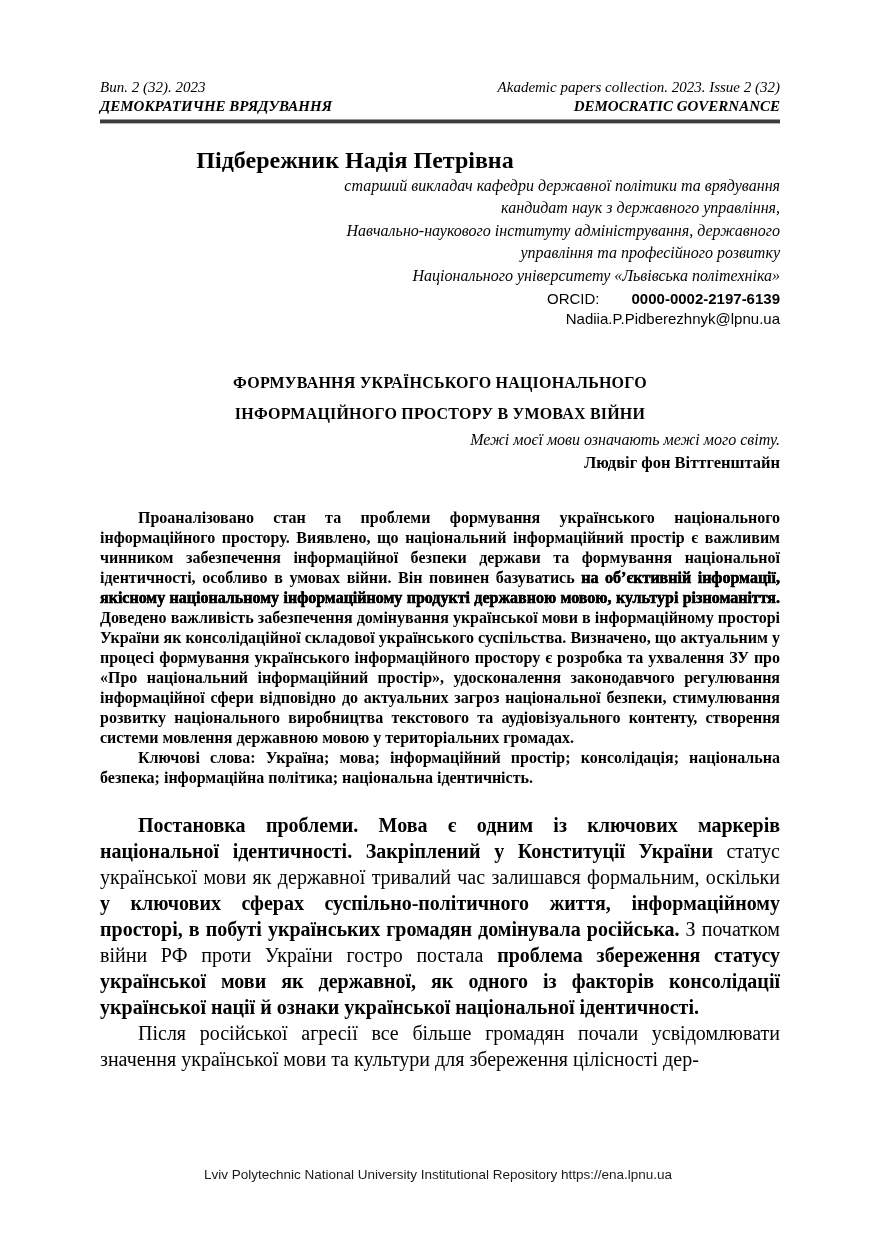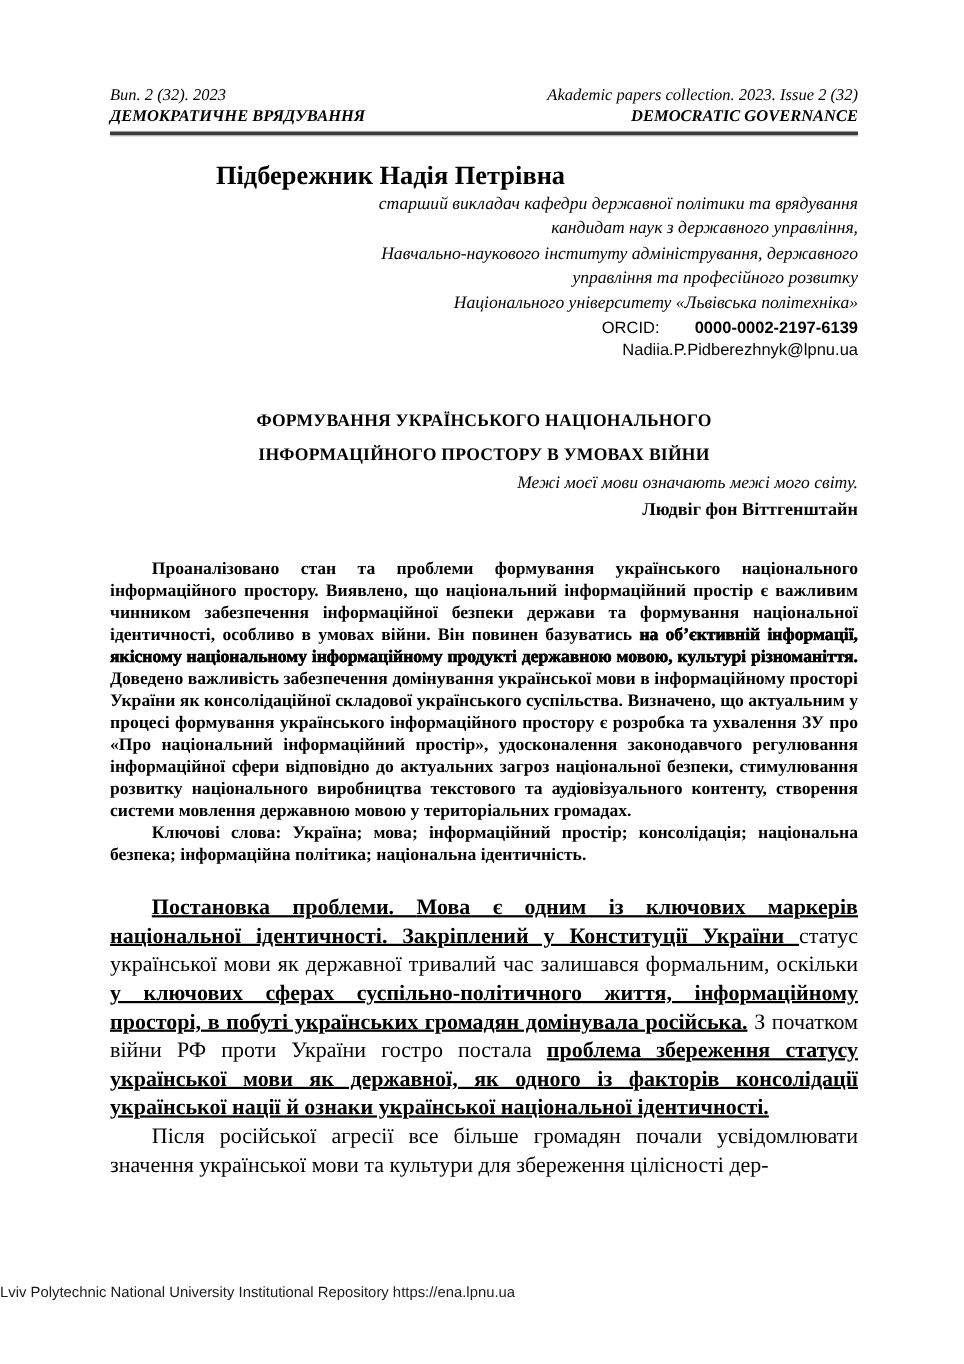--- a/index.html
+++ b/index.html
@@ -99,29 +99,29 @@
 
   
   .body-text { margin-top: 24px; }
   .body-par {
     margin: 0;
     text-align: justify;
     text-indent: 38px;
     font-size: 20px;
     line-height: 26px;
   }
-  .b { font-weight: bold; text-decoration: underline; }
+  .b { font-weight: bold; }
 
   
   .repo-footer {
     position: absolute;
     left: 0;
     right: 0;
     bottom: 30px;
-    text-align: left;
+    text-align: center;
     font-family: "Liberation Sans", "DejaVu Sans", sans-serif;
     font-size: 13.5px;
     color: #1a1a1a;
   }
 </style>
 </head>
 <body>
 
 <div class="page">
 

